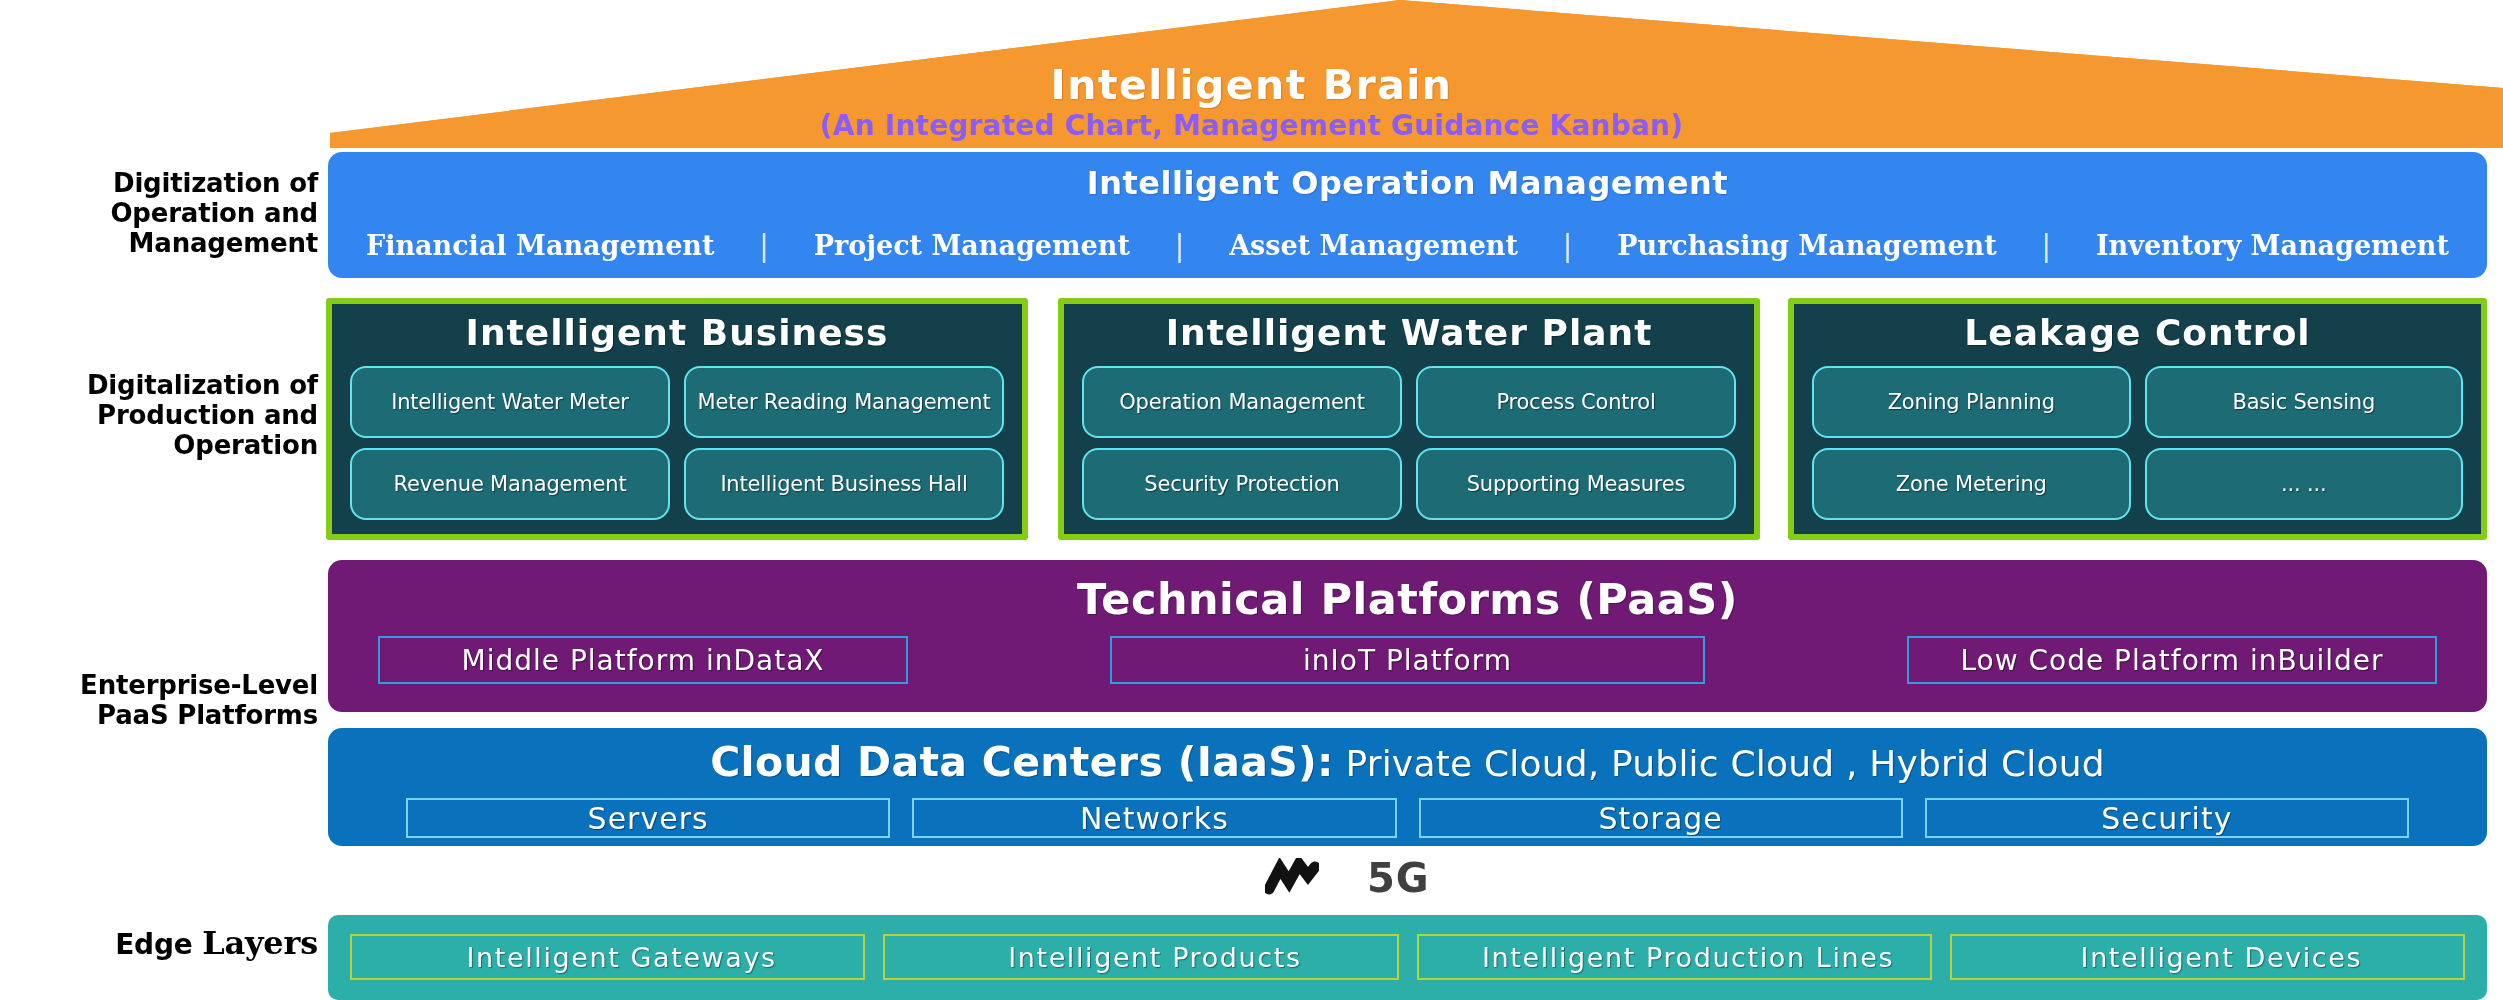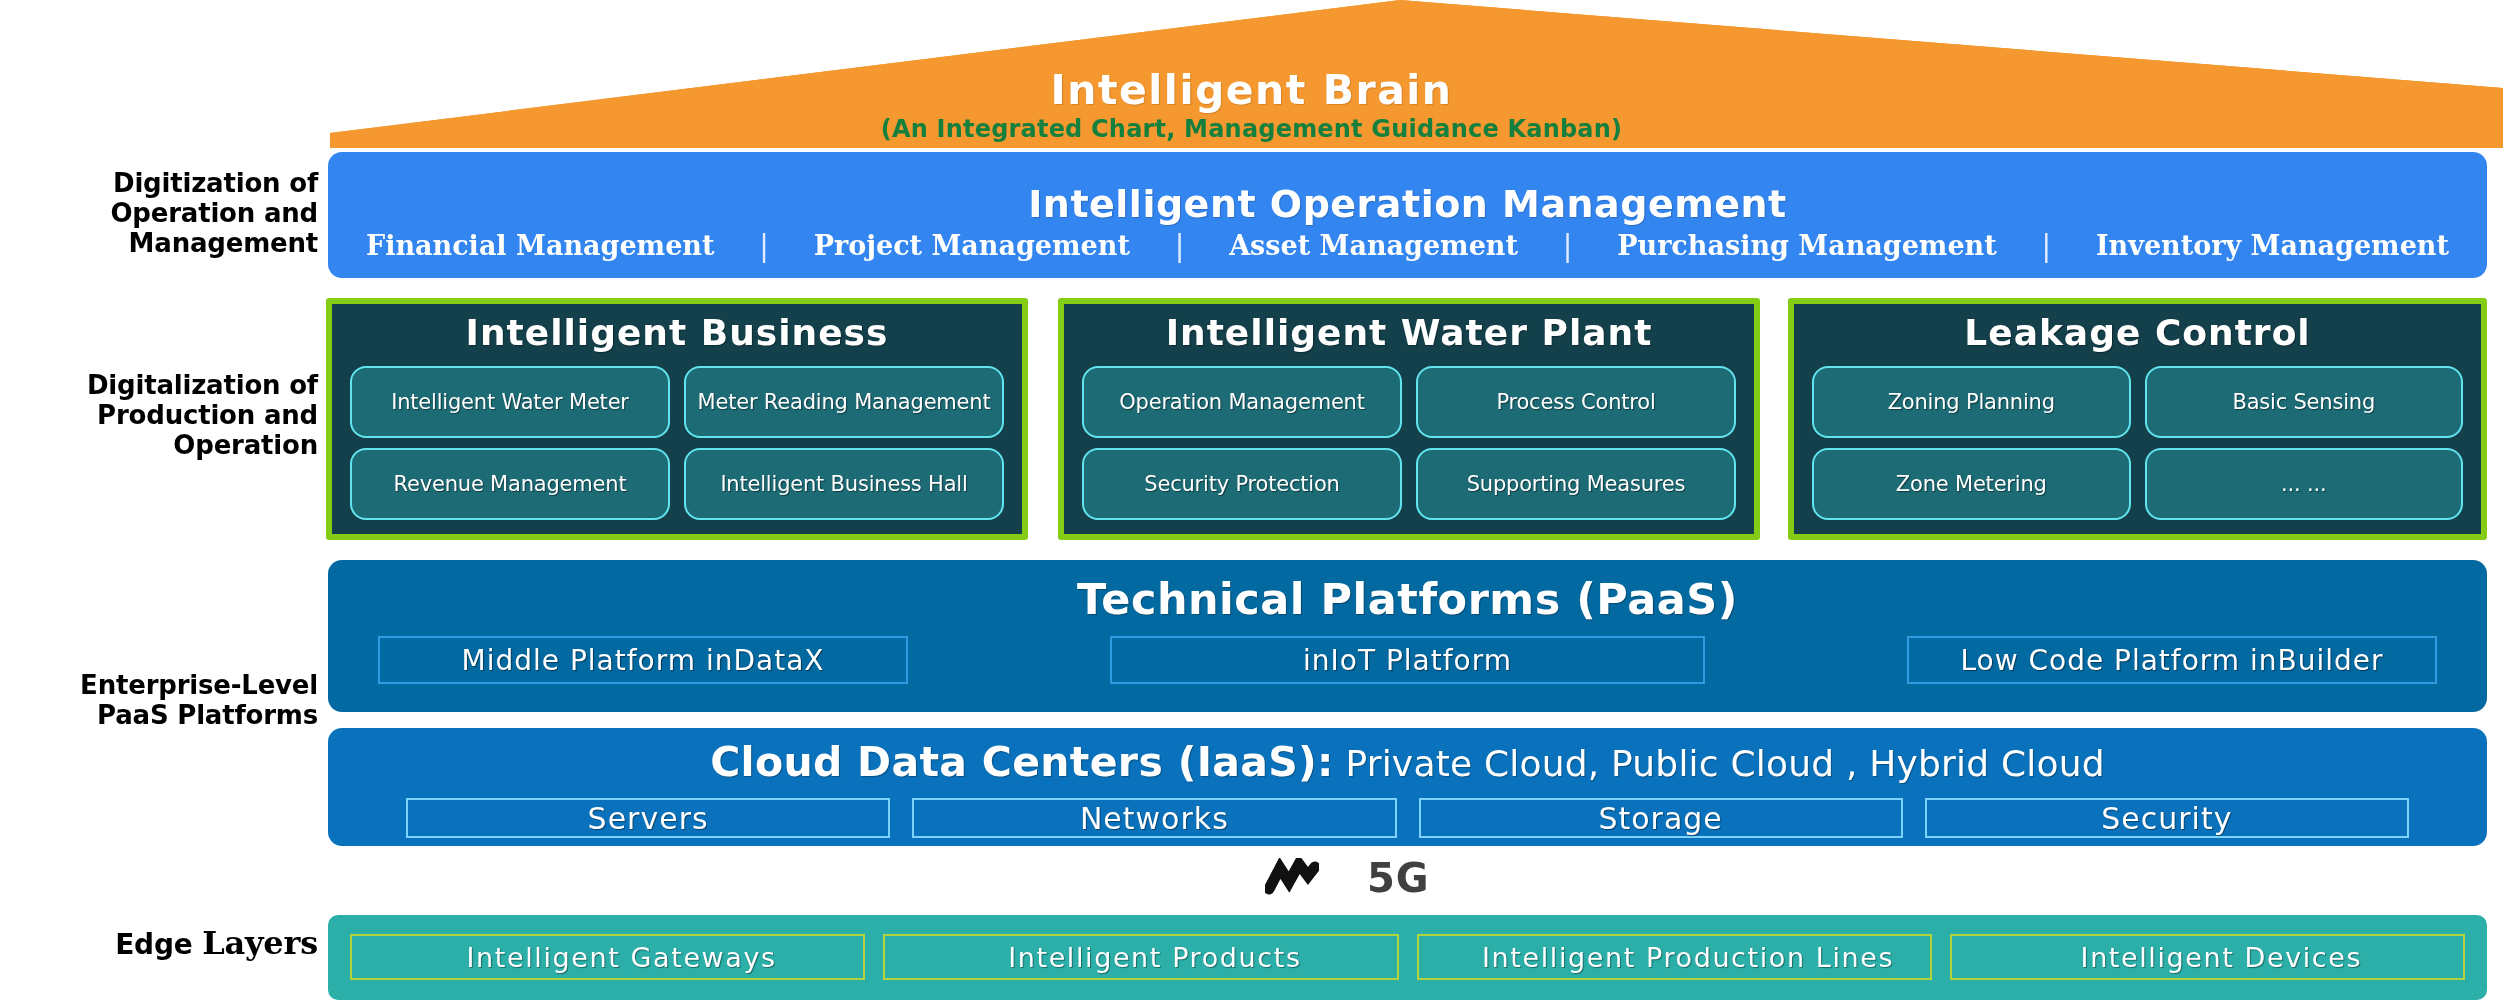--- a/index.html
+++ b/index.html
@@ -29,32 +29,32 @@
   .roof-text{
     position:absolute;left:0;top:0;width:2503px;height:148px;
     display:flex;flex-direction:column;align-items:center;justify-content:flex-end;
     padding-bottom:6px;box-sizing:border-box;
   }
   .roof-title{
     color:#ffffff;font-size:41px;font-weight:bold;letter-spacing:1.5px;
     line-height:1.05;text-shadow:1px 1px 1px rgba(120,60,0,.25);
   }
   .roof-sub{
-    color:#15803d;font-size:24px;font-weight:bold;letter-spacing:.2px;
+    color:#8b5cf6;font-size:28px;font-weight:bold;letter-spacing:.2px;
     margin-top:4px;line-height:1.1;
   }
 
   
   .band{position:absolute;border-radius:14px;box-sizing:border-box;}
 
   
   .ops{background:#3385F0;}
   .ops-title{
-    position:absolute;left:0;right:0;top:30px;text-align:center;
-    color:#fff;font-size:38px;font-weight:bold;letter-spacing:.5px;
+    position:absolute;left:0;right:0;top:12px;text-align:center;
+    color:#fff;font-size:32px;font-weight:bold;letter-spacing:.5px;
     text-shadow:1px 1px 1px rgba(0,0,0,.18);
   }
   .ops-row{
     position:absolute;left:38px;right:38px;top:76px;
     display:flex;align-items:center;justify-content:space-between;
     font-family:"DejaVu Serif","Liberation Serif",serif;
     color:#ffffff;font-size:27px;font-weight:bold;
   }
   .ops-row .sep{color:#ffffff;font-weight:normal;opacity:.85;padding:0 2px;font-size:30px;}
 
@@ -75,21 +75,21 @@
   }
   .chip{
     background:#1C6B75;border:2px solid #62E4EE;border-radius:16px;
     display:flex;align-items:center;justify-content:center;
     color:#ffffff;font-size:21px;letter-spacing:-0.2px;
     text-shadow:1px 1px 1px rgba(0,0,0,.45);
     box-sizing:border-box;text-align:center;padding:0 4px;
   }
 
   
-  .paas{background:#0369a1;}
+  .paas{background:#701a75;}
   .paas-title{
     position:absolute;left:0;right:0;top:14px;text-align:center;
     color:#ffffff;font-size:43px;font-weight:bold;letter-spacing:.5px;
     text-shadow:1px 1px 1px rgba(0,0,0,.3);
   }
   .paas-row{
     position:absolute;left:50px;right:50px;top:76px;height:48px;
     display:flex;align-items:center;justify-content:space-between;
   }
   .paas-chip{

